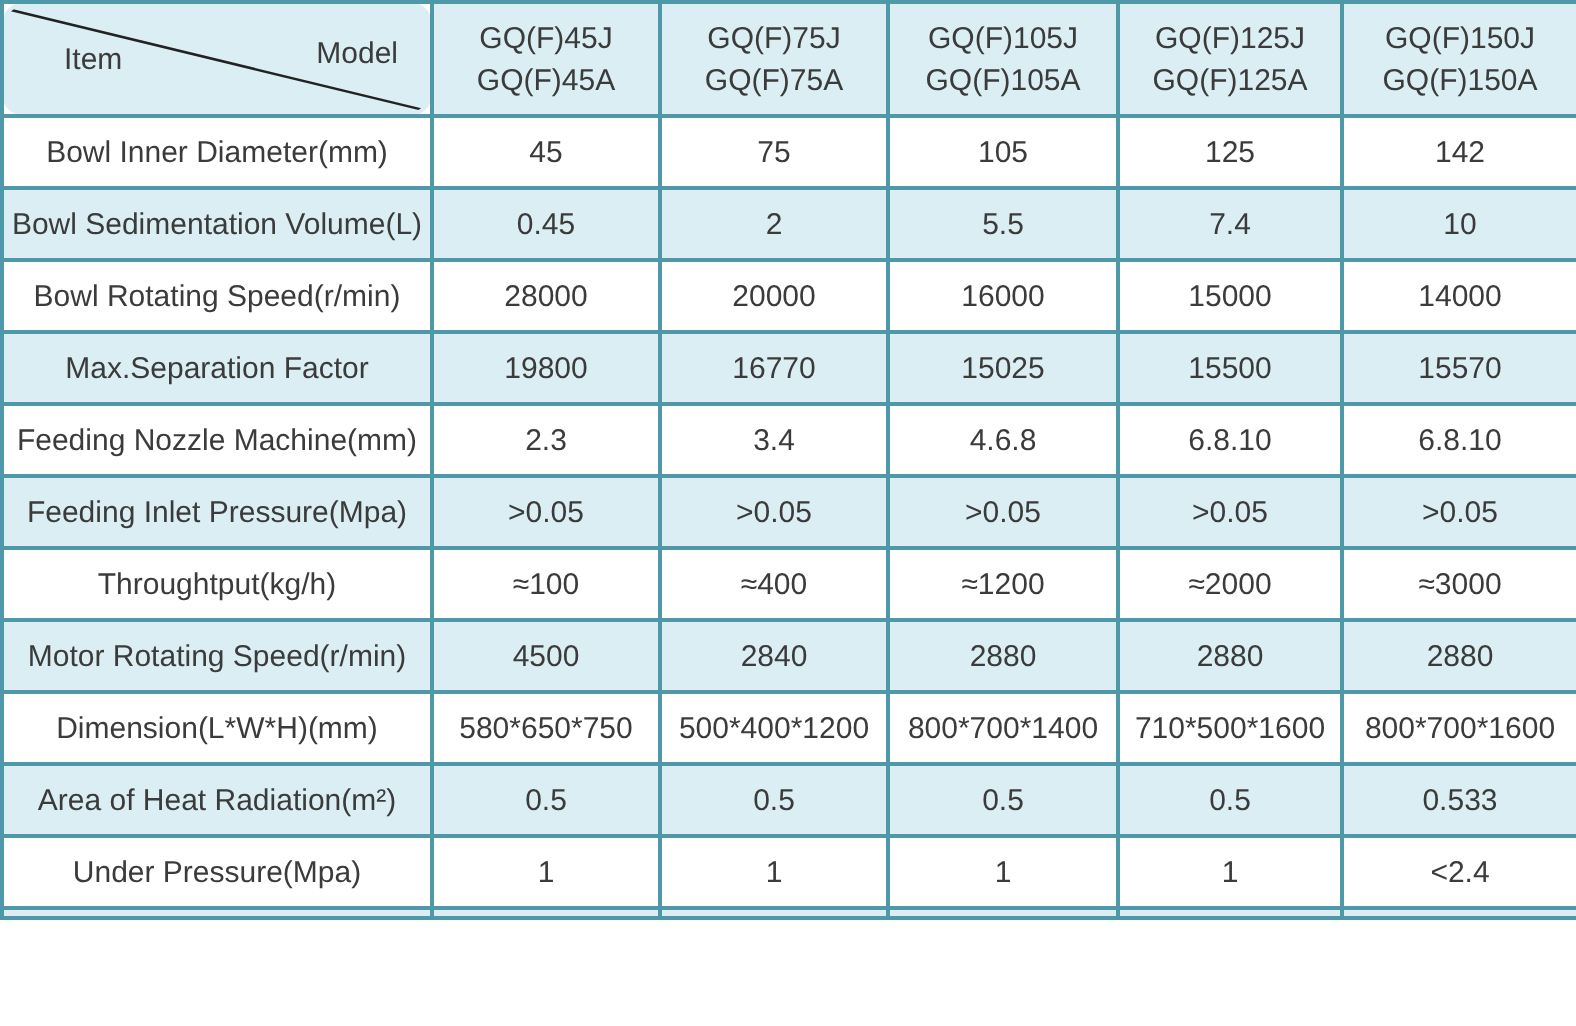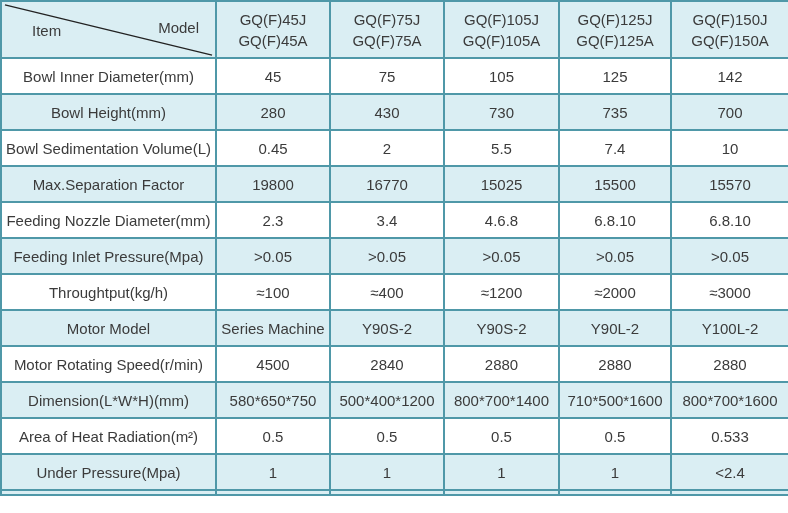--- a/index.html
+++ b/index.html
@@ -32,21 +32,21 @@
   .spec thead tr {
     height: 57px;
     background: #daeef3;
   }
   .spec tbody tr { height: 36px; }
   .spec tbody tr:nth-child(odd)  { background: #ffffff; }
   .spec tbody tr:nth-child(even) { background: #daeef3; }
   .spec tbody tr.partial { height: 5px; background: #daeef3; }
   .model-line { line-height: 21px; }
   
-  th.corner { position: relative; }
+  th.corner { position: relative; border-radius: 11px; }
   th.corner svg.diag {
     position: absolute;
     left: 0; top: 0;
     width: 100%; height: 100%;
     display: block;
   }
   .corner-item {
     position: absolute;
     left: 30px;
     top: 50%;
@@ -106,45 +106,45 @@
     <tbody>
       <tr>
         <td>Bowl Inner Diameter(mm)</td>
         <td>45</td>
         <td>75</td>
         <td>105</td>
         <td>125</td>
         <td>142</td>
       </tr>
       <tr>
-        <td>Bowl Height(mm)</td>
-        <td>280</td>
-        <td>430</td>
-        <td>730</td>
-        <td>735</td>
-        <td>700</td>
-      </tr>
-      <tr>
         <td>Bowl Sedimentation Volume(L)</td>
         <td>0.45</td>
         <td>2</td>
         <td>5.5</td>
         <td>7.4</td>
         <td>10</td>
       </tr>
       <tr>
+        <td>Bowl Rotating Speed(r/min)</td>
+        <td>28000</td>
+        <td>20000</td>
+        <td>16000</td>
+        <td>15000</td>
+        <td>14000</td>
+      </tr>
+      <tr>
         <td>Max.Separation Factor</td>
         <td>19800</td>
         <td>16770</td>
         <td>15025</td>
         <td>15500</td>
         <td>15570</td>
       </tr>
       <tr>
-        <td>Feeding Nozzle Diameter(mm)</td>
+        <td>Feeding Nozzle Machine(mm)</td>
         <td>2.3</td>
         <td>3.4</td>
         <td>4.6.8</td>
         <td>6.8.10</td>
         <td>6.8.10</td>
       </tr>
       <tr>
         <td>Feeding Inlet Pressure(Mpa)</td>
         <td>&gt;0.05</td>
         <td>&gt;0.05</td>
@@ -154,28 +154,20 @@
       </tr>
       <tr>
         <td>Throughtput(kg/h)</td>
         <td>≈100</td>
         <td>≈400</td>
         <td>≈1200</td>
         <td>≈2000</td>
         <td>≈3000</td>
       </tr>
       <tr>
-        <td>Motor Model</td>
-        <td>Series Machine</td>
-        <td>Y90S-2</td>
-        <td>Y90S-2</td>
-        <td>Y90L-2</td>
-        <td>Y100L-2</td>
-      </tr>
-      <tr>
         <td>Motor Rotating Speed(r/min)</td>
         <td>4500</td>
         <td>2840</td>
         <td>2880</td>
         <td>2880</td>
         <td>2880</td>
       </tr>
       <tr>
         <td>Dimension(L*W*H)(mm)</td>
         <td>580*650*750</td>

